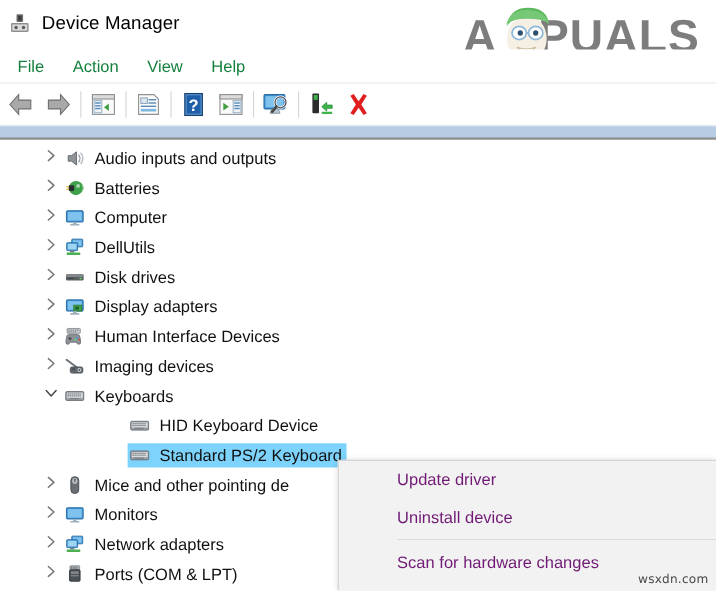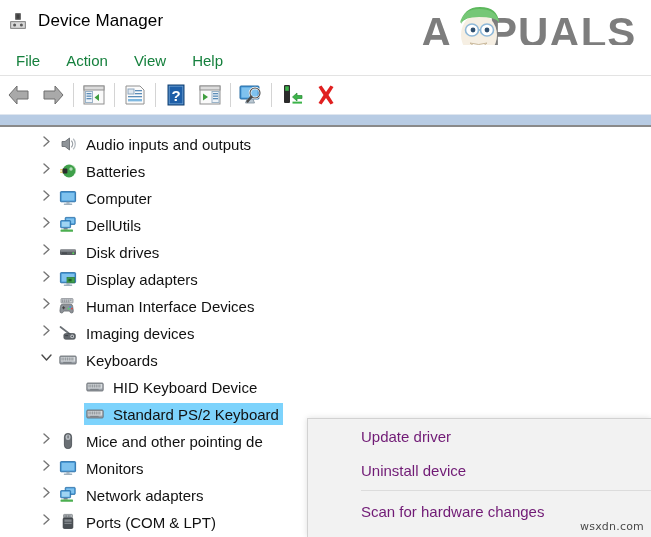--- a/index.html
+++ b/index.html
@@ -142,21 +142,21 @@
     display: flex; align-items: center;
     height: 22px;
     border-radius: 0;
   }
   .tree-row.selected .row-hit {
     background: #7dd3fc;
   }
 
   
   .ind-0 { padding-left: 35px; }
-  .ind-1 { padding-left: 84px; }
+  .ind-1 { padding-left: 84px; margin-left: 32px; }
 
   
   .ctxmenu {
     position: absolute;
     left: 307px; top: 418px;
     width: 344px; height: 119px;
     background: #f2f2f2;
     border: 1px solid #d2d2d2;
     border-right: none;
     border-bottom: none;

